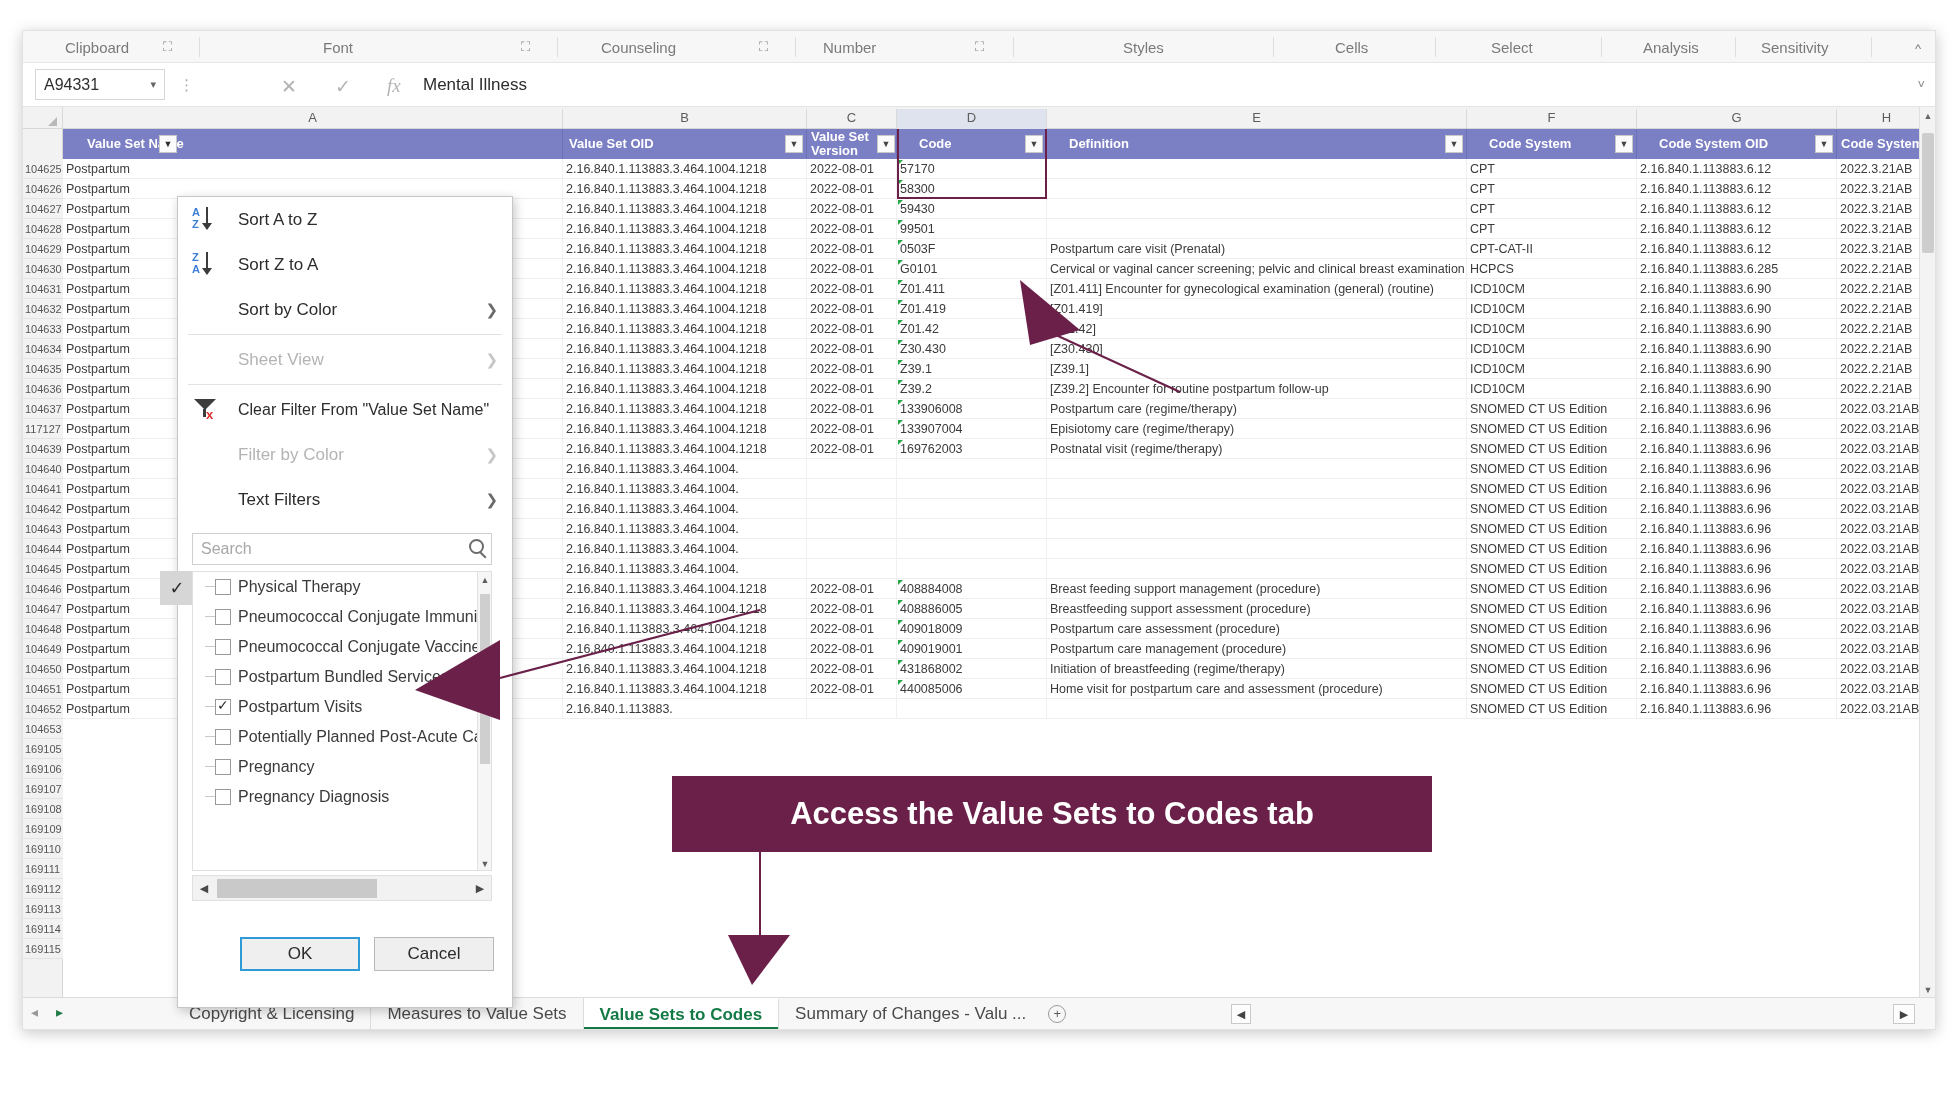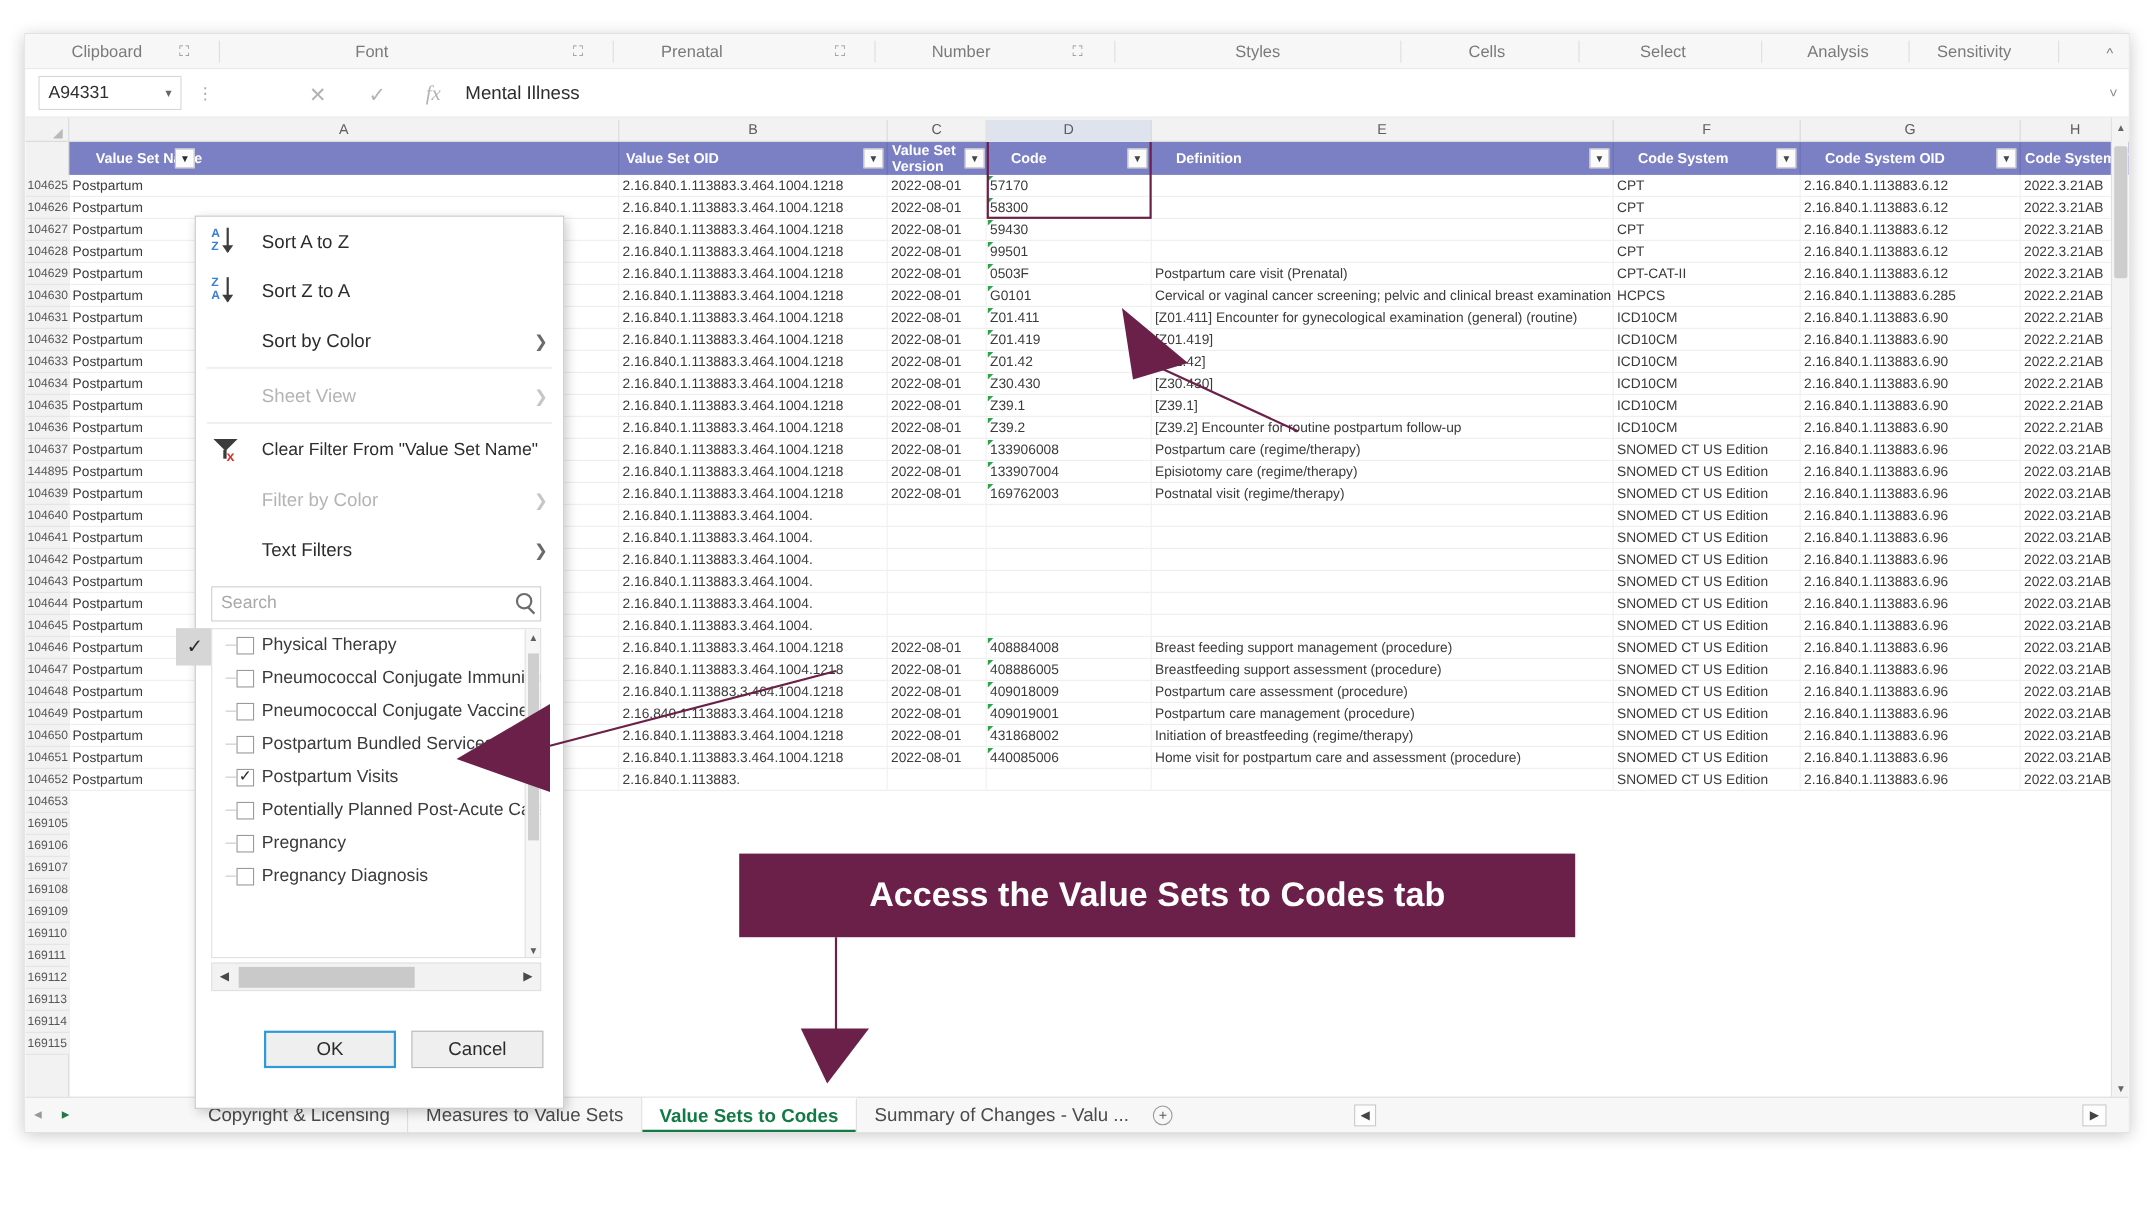--- a/index.html
+++ b/index.html
@@ -404,24 +404,24 @@
 
   <div id="xl">
 
     <div class="ribbon-groups">
       <div class="rg" style="left:42px">Clipboard</div>
       <div class="rg-dialog" style="left:140px">⛶</div>
       <div class="rg-sep" style="left:176px"></div>
       <div class="rg" style="left:300px">Font</div>
       <div class="rg-dialog" style="left:498px">⛶</div>
       <div class="rg-sep" style="left:534px"></div>
-      <div class="rg" style="left:578px">Prenatal</div>
+      <div class="rg" style="left:578px">Counseling</div>
       <div class="rg-dialog" style="left:736px">⛶</div>
       <div class="rg-sep" style="left:772px"></div>
-      <div class="rg" style="left:824px">Number</div>
+      <div class="rg" style="left:800px">Number</div>
       <div class="rg-dialog" style="left:952px">⛶</div>
       <div class="rg-sep" style="left:990px"></div>
       <div class="rg" style="left:1100px">Styles</div>
       <div class="rg-sep" style="left:1250px"></div>
       <div class="rg" style="left:1312px">Cells</div>
       <div class="rg-sep" style="left:1412px"></div>
       <div class="rg" style="left:1468px">Select</div>
       <div class="rg-sep" style="left:1578px"></div>
       <div class="rg" style="left:1620px">Analysis</div>
       <div class="rg-sep" style="left:1712px"></div>
@@ -465,21 +465,21 @@
           <div class="rh" style="top: 90px;">104628</div>
           <div class="rh" style="top: 110px;">104629</div>
           <div class="rh" style="top: 130px;">104630</div>
           <div class="rh" style="top: 150px;">104631</div>
           <div class="rh" style="top: 170px;">104632</div>
           <div class="rh" style="top: 190px;">104633</div>
           <div class="rh" style="top: 210px;">104634</div>
           <div class="rh" style="top: 230px;">104635</div>
           <div class="rh" style="top: 250px;">104636</div>
           <div class="rh" style="top: 270px;">104637</div>
-          <div class="rh" style="top: 290px;">144895</div>
+          <div class="rh" style="top: 290px;">117127</div>
           <div class="rh" style="top: 310px;">104639</div>
           <div class="rh" style="top: 330px;">104640</div>
           <div class="rh" style="top: 350px;">104641</div>
           <div class="rh" style="top: 370px;">104642</div>
           <div class="rh" style="top: 390px;">104643</div>
           <div class="rh" style="top: 410px;">104644</div>
           <div class="rh" style="top: 430px;">104645</div>
           <div class="rh" style="top: 450px;">104646</div>
           <div class="rh" style="top: 470px;">104647</div>
           <div class="rh" style="top: 490px;">104648</div>

